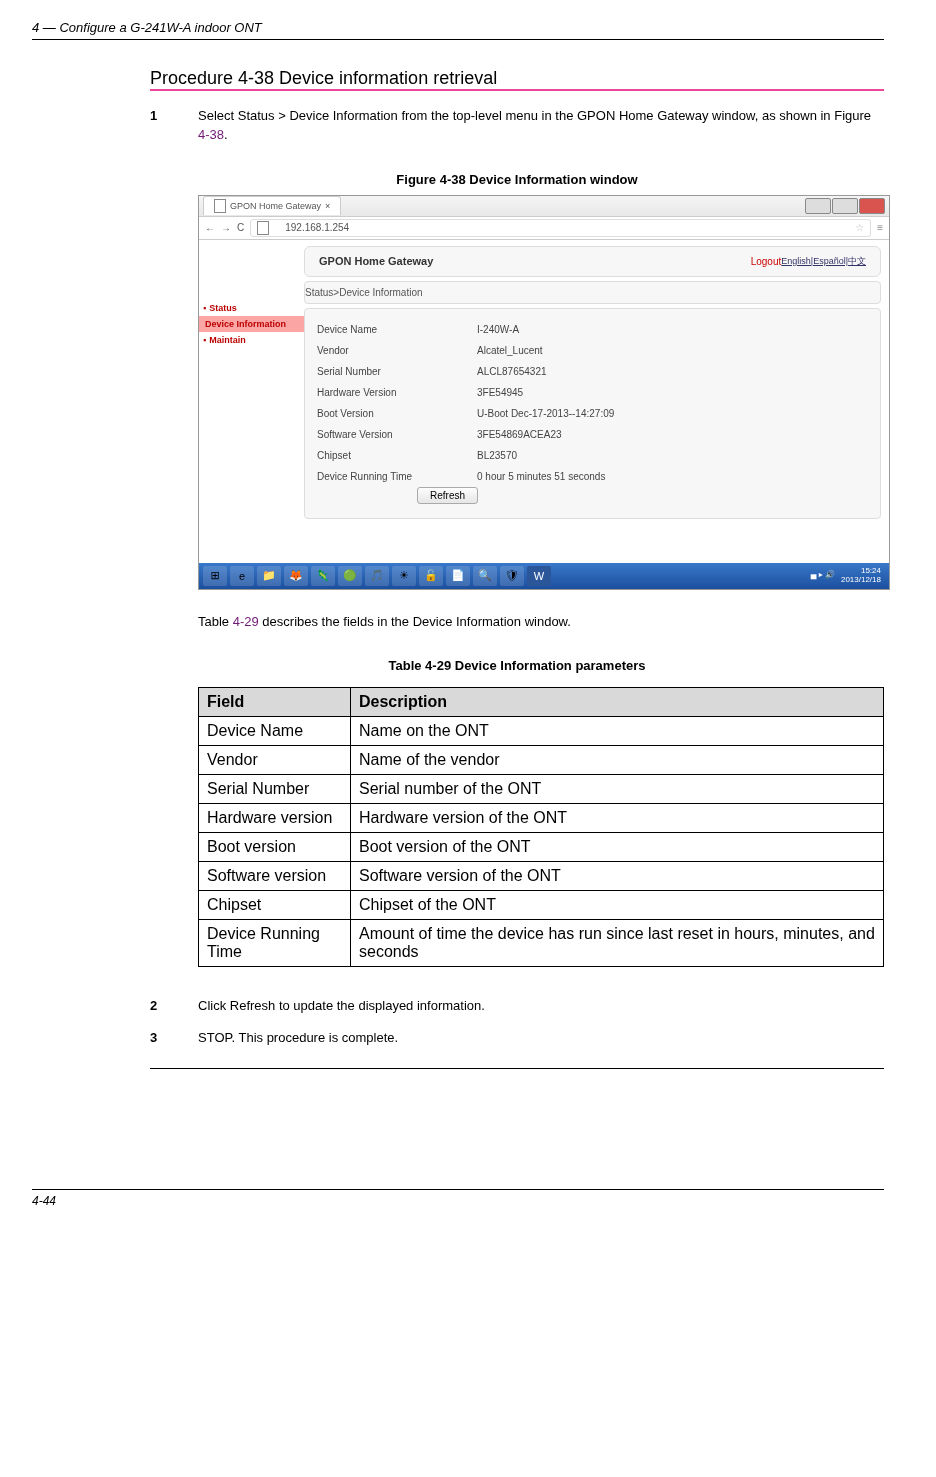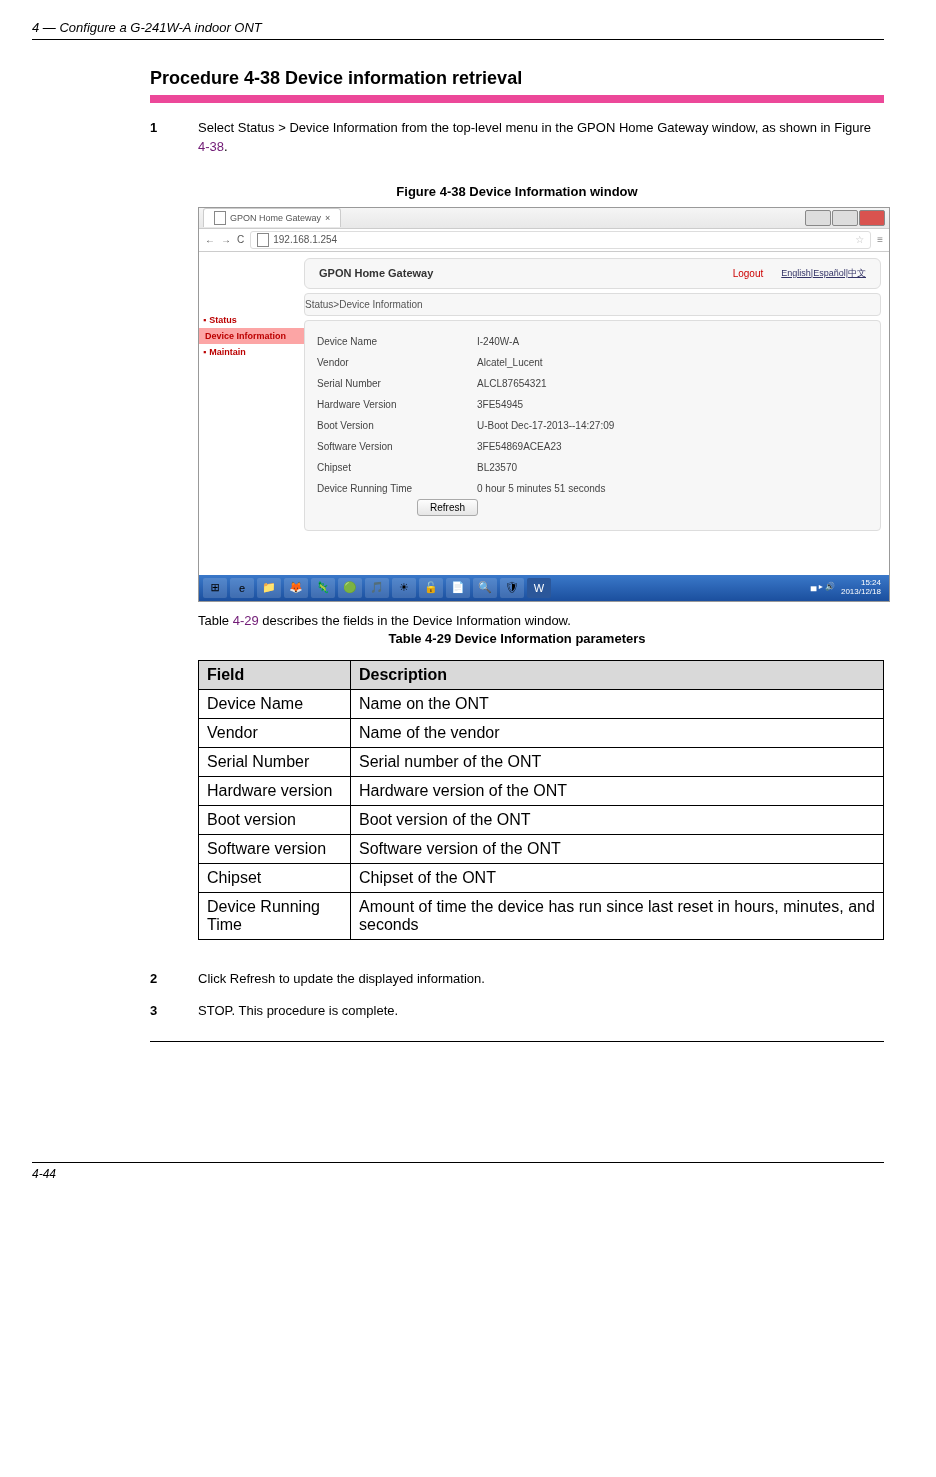--- a/index.html
+++ b/index.html
@@ -18,23 +18,22 @@
     font-size: 13px;
     border-bottom: 1px solid #000;
     padding-bottom: 4px;
     margin-bottom: 28px;
   }
   .content {
     margin-left: 118px;
   }
   .proc-title {
     font-size: 18px;
-    font-weight: bold;
-    border-bottom: 8px solid #ec4899;
-    padding-bottom: 6px;
+    font-weight: normal;
+    border-bottom: 2px solid #ec4899;
     margin-bottom: 16px;
   }
   .step {
     display: flex;
     margin-bottom: 6px;
     line-height: 1.45;
   }
   .step-num {
     font-weight: bold;
     width: 48px;
@@ -145,21 +144,21 @@
     border: 1px solid #ddd;
     border-radius: 6px;
     margin: 6px 8px 4px 0;
     padding: 8px 14px;
     display: flex;
     justify-content: space-between;
     align-items: center;
     font-size: 11px;
   }
   .ss-topbanner-left { font-weight: bold; color: #333; }
-  .ss-topbanner-right { display: flex; align-items: center; gap: 18px; padding-left: 45px; }
+  .ss-topbanner-right { display: flex; align-items: center; gap: 0; padding-left: 45px; }
   .ss-logout { color: #c00; font-size: 10px; }
   .ss-langs { font-size: 9px; color: #336; text-decoration: underline; }
   .ss-breadcrumb {
     background: #f7f7f7;
     border: 1px solid #ddd;
     border-radius: 4px;
     margin: 0 8px 4px 0;
     padding: 5px 0;
     font-size: 10px;
     color: #555;
@@ -212,26 +211,27 @@
     font-size: 8px;
     text-align: right;
     line-height: 1.1;
     padding-right: 4px;
     display: flex;
     align-items: center;
     gap: 6px;
   }
   .after-fig {
     margin-left: 48px;
-    margin-top: 10px;
+    margin-top: 23px;
     line-height: 1.45;
   }
   .tbl-caption {
     text-align: center;
     font-weight: bold;
+    margin-top: 26px;
     margin-bottom: 14px;
   }
   table.params {
     border-collapse: collapse;
     width: 100%;
     margin-left: 48px;
     width: calc(100% - 48px);
     font-size: 16px;
   }
   table.params th, table.params td {
@@ -303,21 +303,21 @@
           <div class="ss-winbtn"></div>
           <div class="ss-winbtn"></div>
           <div class="ss-winbtn close"></div>
         </div>
       </div>
       <div class="ss-addrbar">
         <span>←</span>
         <span>→</span>
         <span>C</span>
         <div class="ss-addr">
-          <span style="display:flex;gap:4px;align-items:center;justify-content:center;">
+          <span style="display:flex;gap:16px;align-items:center;justify-content:center;">
             <span class="doc-icon"></span>
             <span>192.168.1.254</span>
           </span>
           <span class="star-icon"></span>
         </div>
         <span class="menu-icon"></span>
       </div>
       <div class="ss-body">
         <div class="ss-sidebar">
           <div class="ss-sidebar-item">

